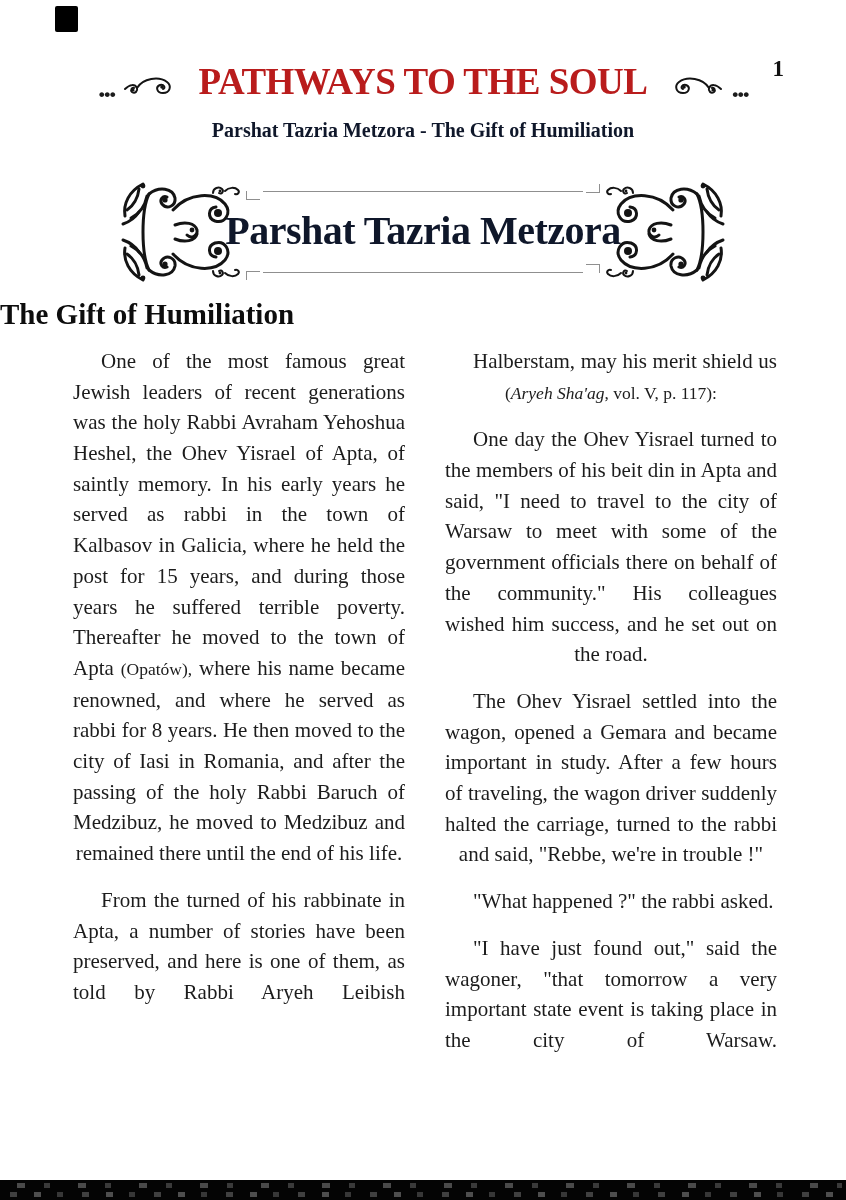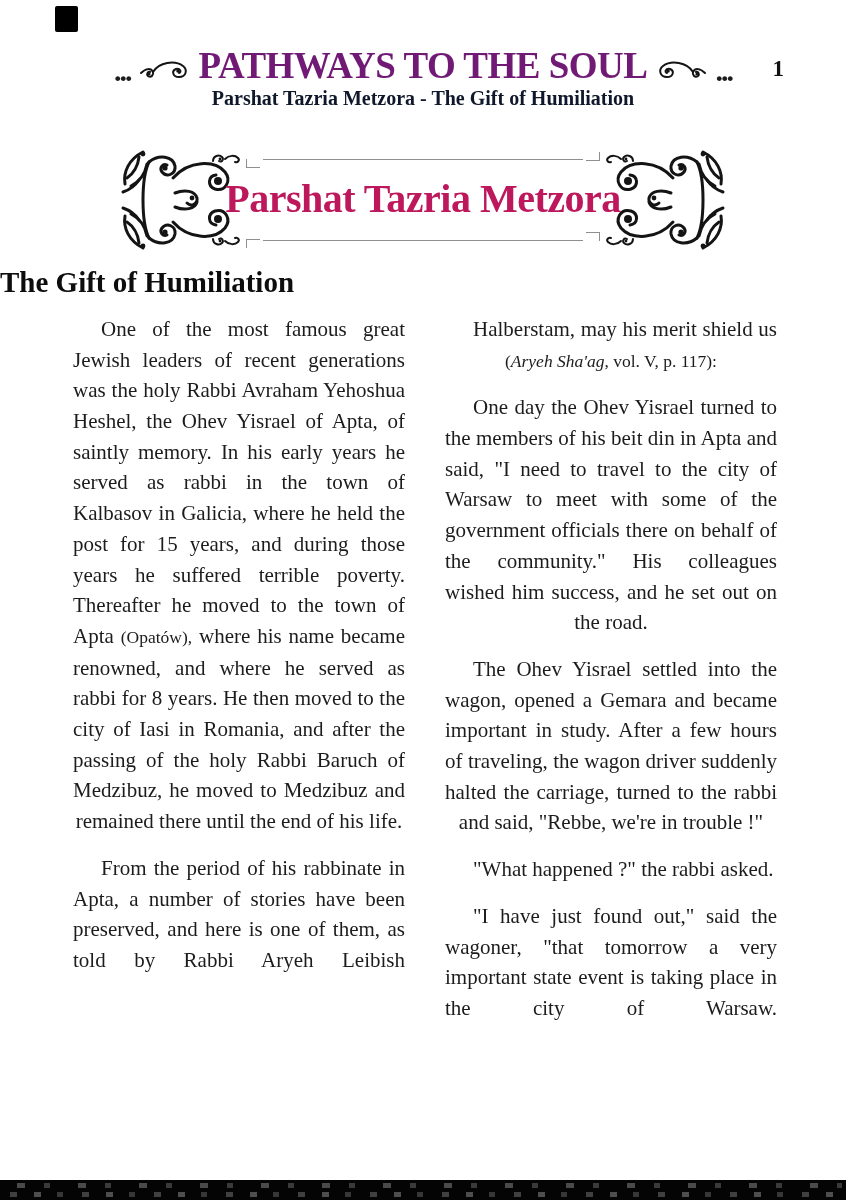--- a/index.html
+++ b/index.html
@@ -7,29 +7,29 @@
     position:relative;width:846px;height:1200px;margin:0 auto;background:#ffffff;
     font-family:"Liberation Serif","DejaVu Serif",serif;color:#1c1c1c;overflow:hidden;
   }
   
   .corner-mark{position:absolute;left:55px;top:6px;width:23px;height:26px;background:#000;border-radius:2px;}
   
   .page-number{position:absolute;top:56px;right:62px;font-size:23px;font-weight:700;color:#111;}
   
   .masthead{margin-top:47px;text-align:center;}
   .masthead-row{display:flex;align-items:center;justify-content:center;gap:8px;}
-  .masthead-title{font-size:37px;font-weight:700;letter-spacing:-0.5px;color:#701a75;margin:0;line-height:1;}
+  .masthead-title{font-size:37px;font-weight:700;letter-spacing:-0.5px;color:#b91c1c;margin:16px;line-height:1;}
   .dots{font-size:30px;font-weight:700;letter-spacing:-2px;line-height:1;transform:translateY(5px);}
   .curl{width:52px;height:26px;transform:translateY(4px);}
   .curl.flip{transform:translateY(4px) scaleX(-1);}
   .masthead-subtitle{font-size:20px;font-weight:700;margin-top:3px;color:#0f172a;}
   
   .banner{position:relative;width:616px;height:102px;margin:39px auto 0;}
   .banner-title{position:absolute;left:0;right:0;top:50%;transform:translateY(-52%);
-    text-align:center;font-size:40px;font-weight:700;letter-spacing:-0.5px;color:#be185d;margin:0;line-height:1;}
+    text-align:center;font-size:40px;font-weight:700;letter-spacing:-0.5px;color:#0f172a;margin:0;line-height:1;}
   .flourish{position:absolute;top:0;width:132px;height:102px;}
   .flourish.left{left:0;}
   .flourish.right{right:0;transform:scaleX(-1);}
   .frame-line{position:absolute;left:148px;right:148px;height:0;border-top:1.6px solid #8f8f8f;}
   .frame-line.top{top:10px;}
   .frame-line.bottom{bottom:10px;}
   .hook{position:absolute;width:13px;height:8px;border:0 solid #8f8f8f;}
   .hook.tl{left:131px;top:10px;border-left-width:1.6px;border-bottom-width:1.6px;}
   .hook.tr{right:131px;top:3px;border-right-width:1.6px;border-bottom-width:1.6px;}
   .hook.bl{left:131px;bottom:3px;border-left-width:1.6px;border-top-width:1.6px;}
@@ -175,21 +175,21 @@
     </svg>
 
     <h2 class="banner-title">Parshat Tazria Metzora</h2>
   </section>
 
   <h3 class="section-title">The Gift of Humiliation</h3>
 
   <main class="columns">
     <div class="col">
       <p class="last-center"><span>One of the most famous great Jewish leaders of recent generations was the holy Rabbi Avraham Yehoshua Heshel, the Ohev Yisrael of Apta, of saintly memory. In his early years he served as rabbi in the town of Kalbasov in Galicia, where he held the post for 15 years, and during those years he suffered terrible poverty. Thereafter he moved to the town of Apta </span><span class="small">(Opatów),</span><span> where his name became renowned, and where he served as rabbi for 8 years. He then moved to the city of Iasi in Romania, and after the passing of the holy Rabbi Baruch of Medzibuz, he moved to Medzibuz and remained there until the end of his life.</span></p>
-      <p class="last-justify">From the period of his rabbinate in Apta, a number of stories have been preserved, and here is one of them, as told by Rabbi Aryeh Leibish</p>
+      <p class="last-justify">From the turned of his rabbinate in Apta, a number of stories have been preserved, and here is one of them, as told by Rabbi Aryeh Leibish</p>
     </div>
     <div class="col">
       <p class="last-center no-indent"><span>Halberstam, may his merit shield us </span><span class="small">(</span><span class="small it">Aryeh Sha'ag</span><span class="small">, vol. V, p. 117):</span></p>
       <p class="last-center">One day the Ohev Yisrael turned to the members of his beit din in Apta and said, "I need to travel to the city of Warsaw to meet with some of the government officials there on behalf of the community." His colleagues wished him success, and he set out on the road.</p>
       <p class="last-center">The Ohev Yisrael settled into the wagon, opened a Gemara and became important in study. After a few hours of traveling, the wagon driver suddenly halted the carriage, turned to the rabbi and said, "Rebbe, we're in trouble !"</p>
       <p>"What happened ?" the rabbi asked.</p>
       <p class="last-justify">"I have just found out," said the wagoner, "that tomorrow a very important state event is taking place in the city of Warsaw.</p>
     </div>
   </main>
 

